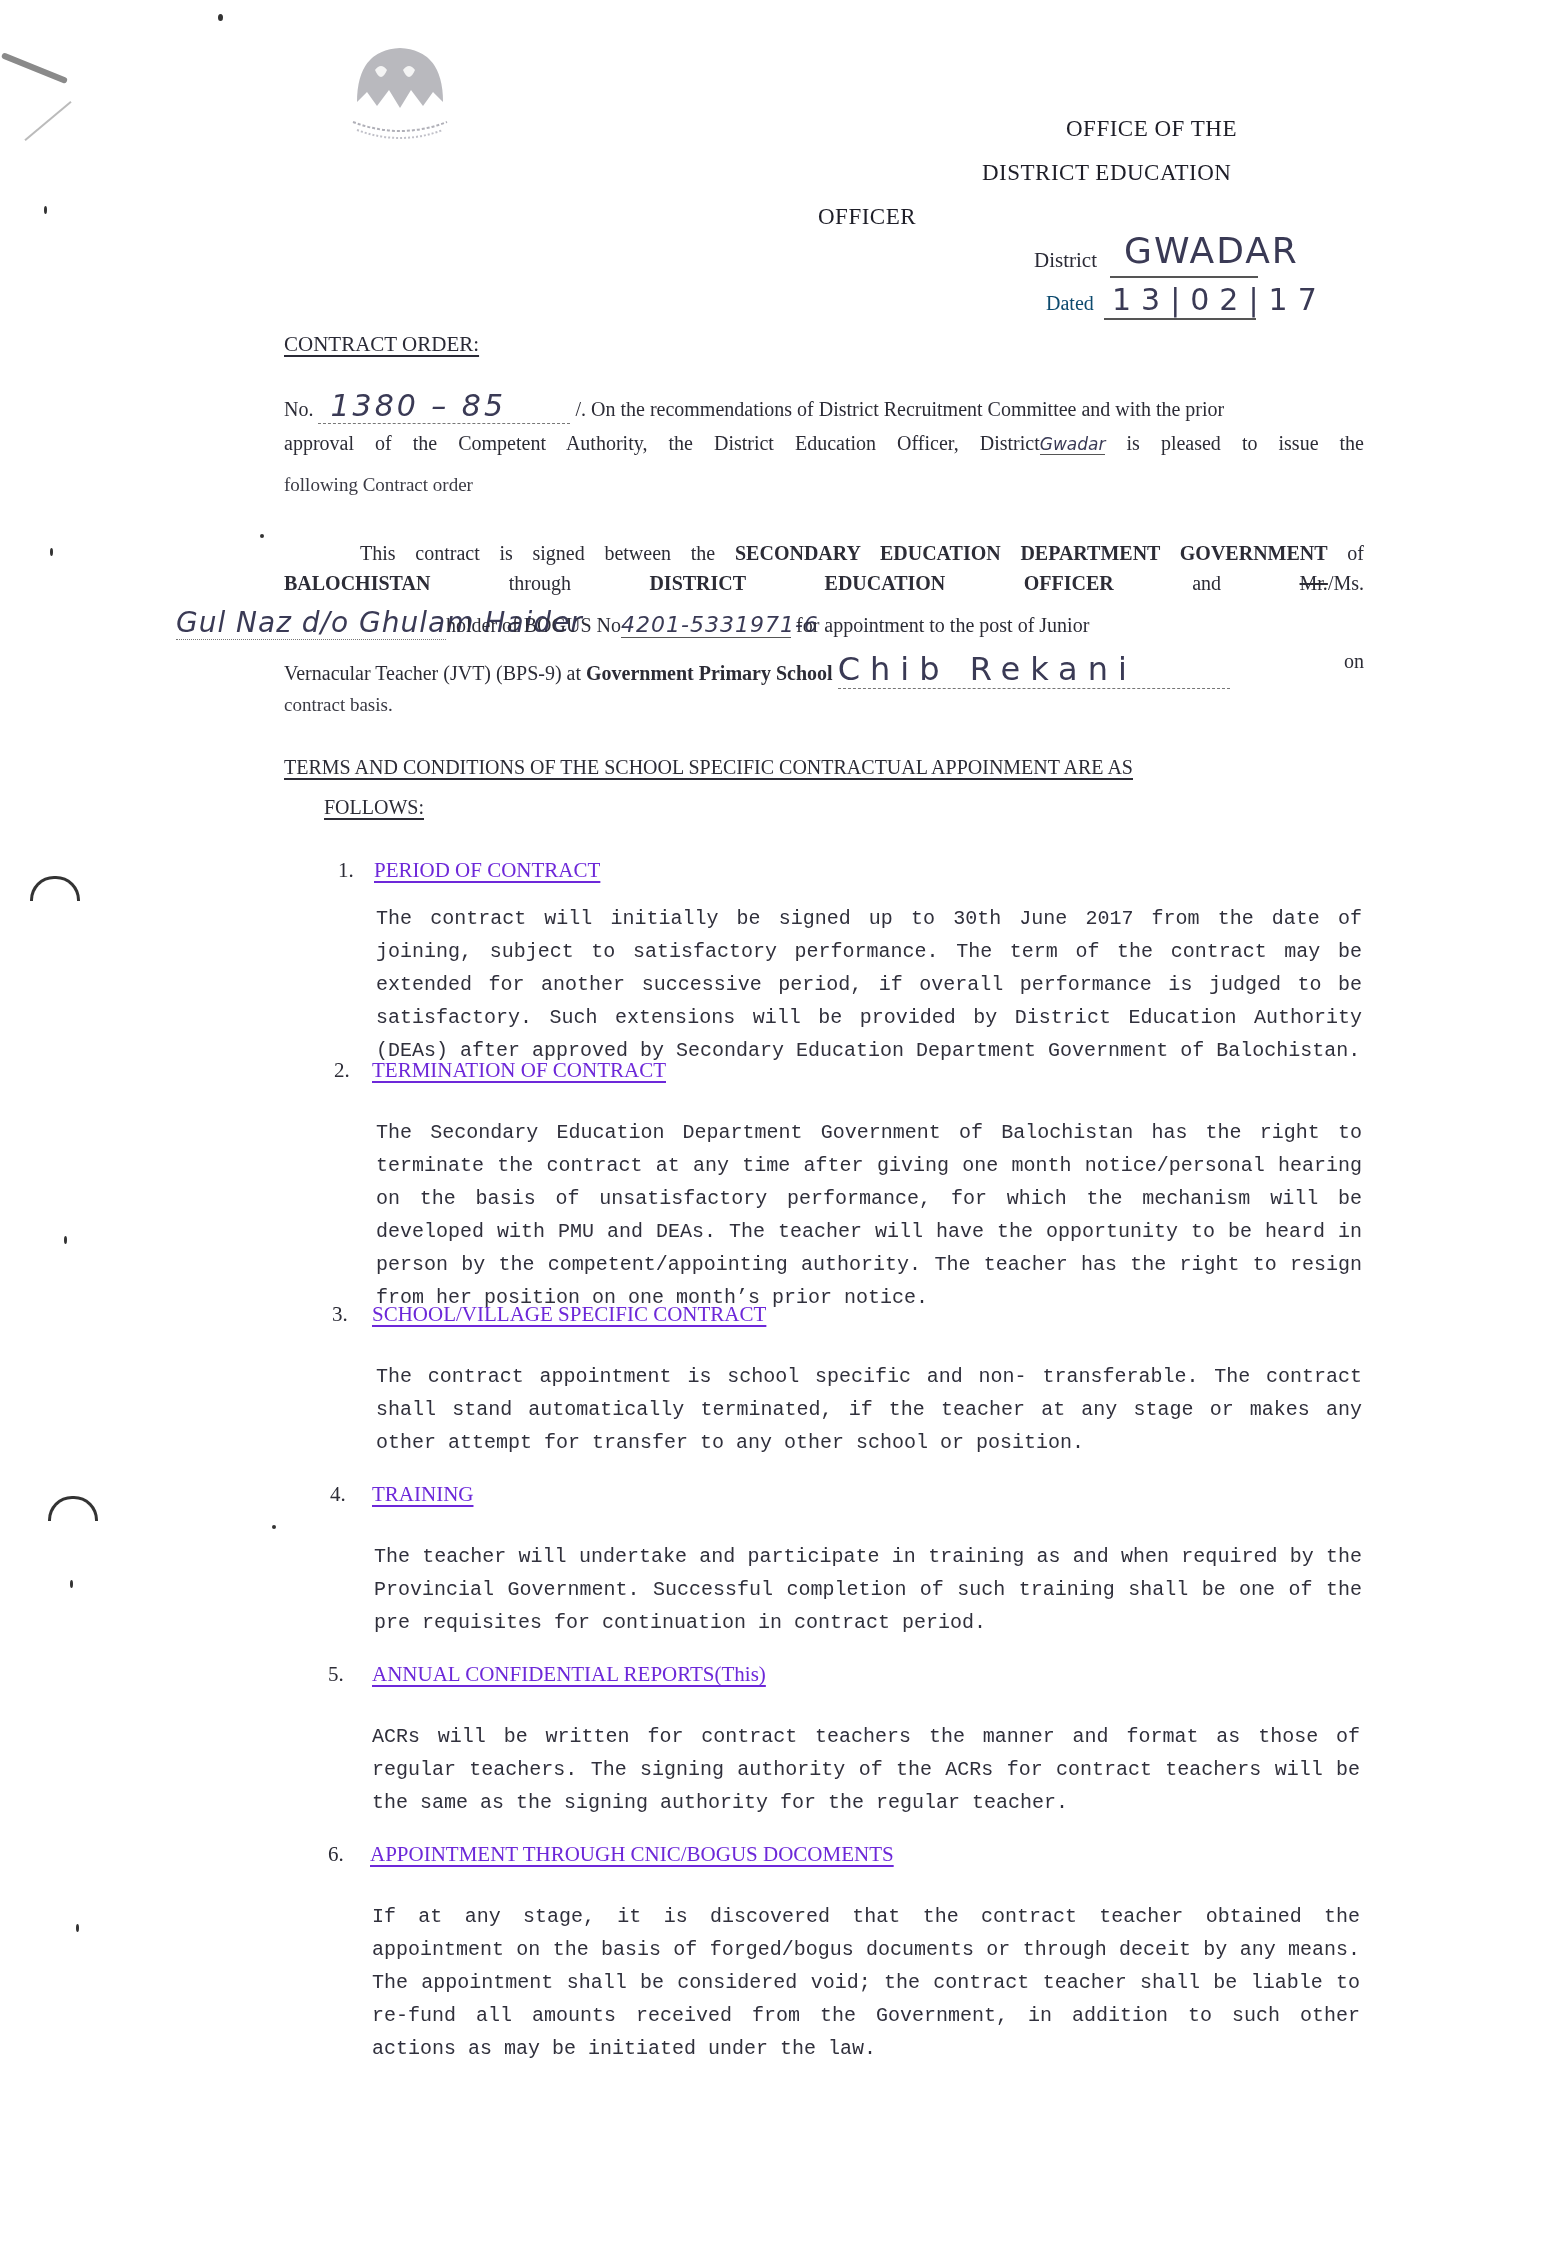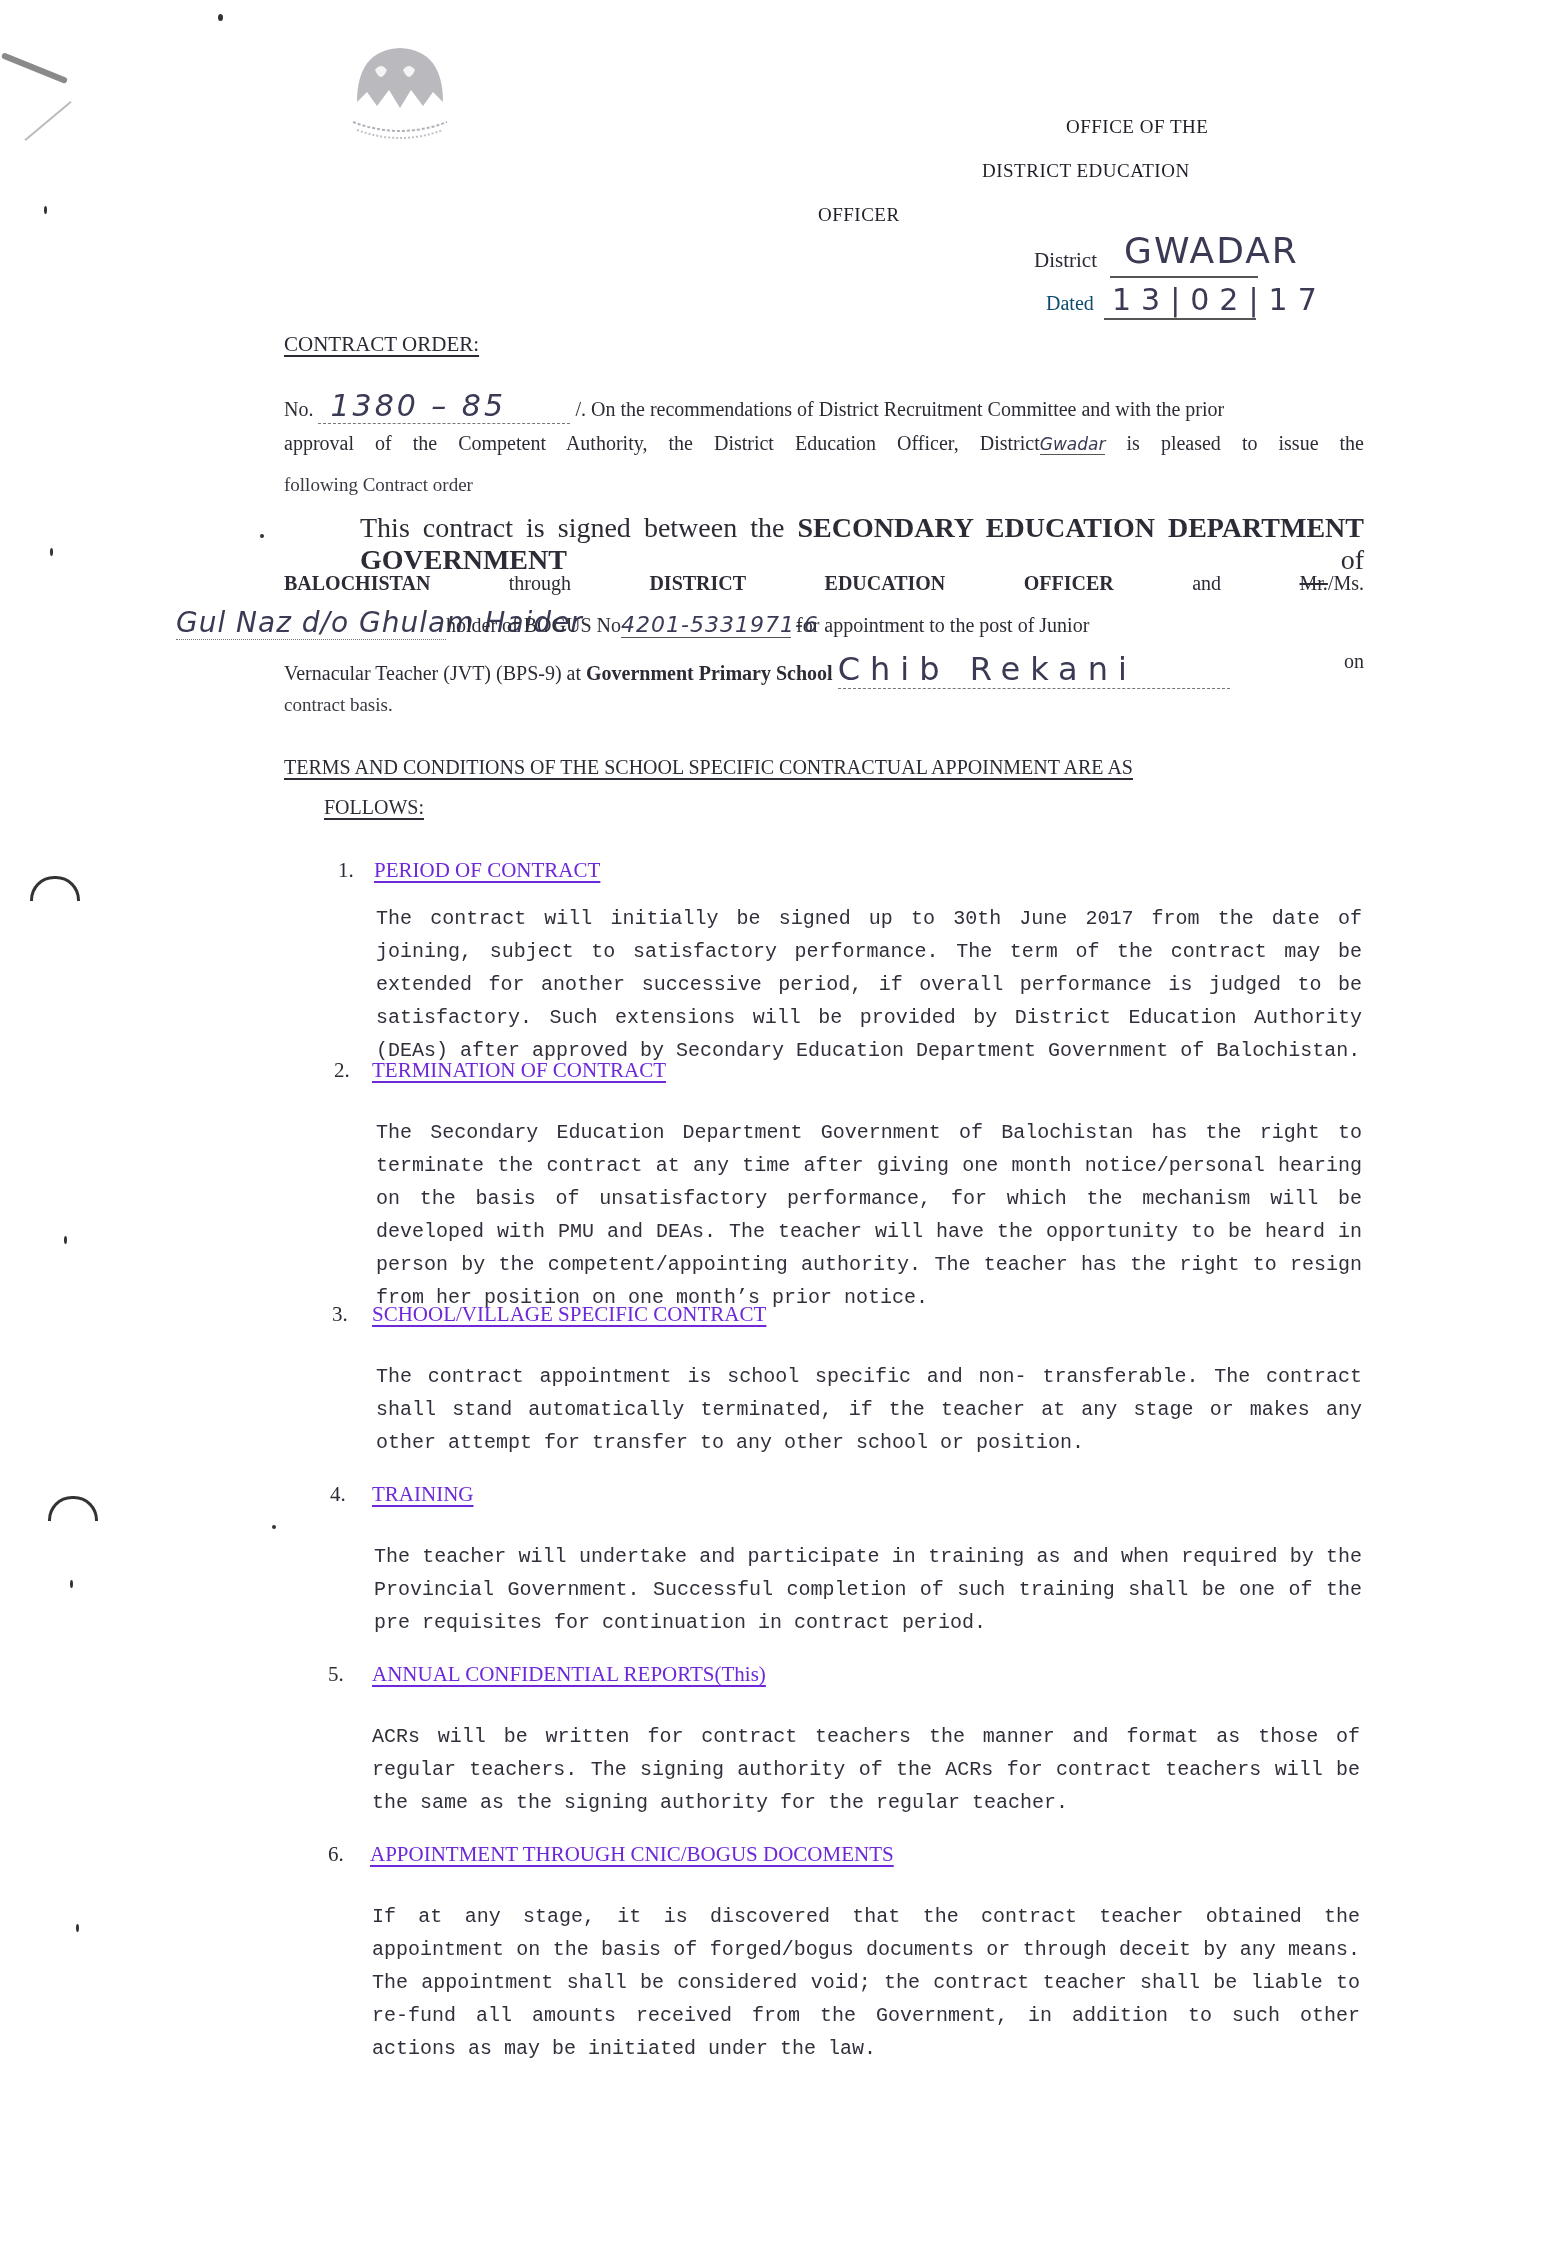--- a/index.html
+++ b/index.html
@@ -12,21 +12,21 @@
   
   .staple { position: absolute; left: 2px; top: 52px; width: 70px; height: 6px; background: #8a8a8a; border-radius: 3px; transform: rotate(22deg); transform-origin: left center; }
   .staple2 { position: absolute; left: 18px; top: 120px; width: 60px; height: 2px; background: #bbb; transform: rotate(-40deg); }
   .punch { position: absolute; width: 44px; height: 22px; border: 3px solid #333; border-bottom: none; border-radius: 24px 24px 0 0; }
   .speck { position: absolute; background: #333; border-radius: 50%; }
 
   
   .emblem { position: absolute; left: 335px; top: 40px; width: 130px; height: 110px; }
 
   
-  .hdr { position: absolute; font-size: 19px; letter-spacing: 0.5px; color: #1e1e28; }
+  .hdr { position: absolute; font-size: 23px; letter-spacing: 0.5px; color: #1e1e28; }
 
   .field-line { position: absolute; border-bottom: 2px solid #555; }
 
   .heading-u { text-decoration: underline; text-underline-offset: 4px; }
   .p { position: absolute; font-size: 20px; line-height: 33px; text-align: justify; color: #30303c; }
   .sec-num { position: absolute; font-size: 21px; color: #2c2c36; }
   .sec-title { position: absolute; font-size: 21px; color: #6d28d9; }
   .strike { text-decoration: line-through; }
   .b { font-weight: bold; }
 </style>
@@ -73,21 +73,21 @@
   <span>No.</span>
   <span class="hand" style="display:inline-block; width:240px; border-bottom:1px dashed #777; text-align:left; padding-left:12px; font-size:30px; letter-spacing:3px;">1380 – 85</span>
   <span>/. On the recommendations of District Recruitment Committee and with the prior</span>
 </div>
 <div class="abs serif" style="left:284px; top:432px; width:1080px; font-size:20px; color:#2c2c36; text-align:justify; text-align-last:justify;">
   <span>approval of the Competent Authority, the District Education Officer, District</span><span class="hand" style="font-size:17px; border-bottom:1px solid #555; letter-spacing:0;">Gwadar</span>
   <span>is pleased to issue the</span>
 </div>
 <div class="abs serif" style="left:284px; top:474px; font-size:19px; color:#3a3a44;">following Contract order</div>
 
-<div class="abs serif" style="left:360px; top:512px; width:1004px; font-size:28px; color:#2c2c36; text-align:justify; text-align-last:justify;">
+<div class="abs serif" style="left:360px; top:542px; width:1004px; font-size:20px; color:#2c2c36; text-align:justify; text-align-last:justify;">
   <span>This contract is signed between the</span>
   <span class="b">SECONDARY EDUCATION DEPARTMENT GOVERNMENT</span>
   <span>of</span>
 </div>
 <div class="abs serif" style="left:284px; top:572px; width:1080px; font-size:20px; color:#2c2c36; display:flex; justify-content:space-between;">
   <span class="b">BALOCHISTAN</span>
   <span>through</span>
   <span class="b">DISTRICT</span>
   <span class="b">EDUCATION</span>
   <span class="b">OFFICER</span>

